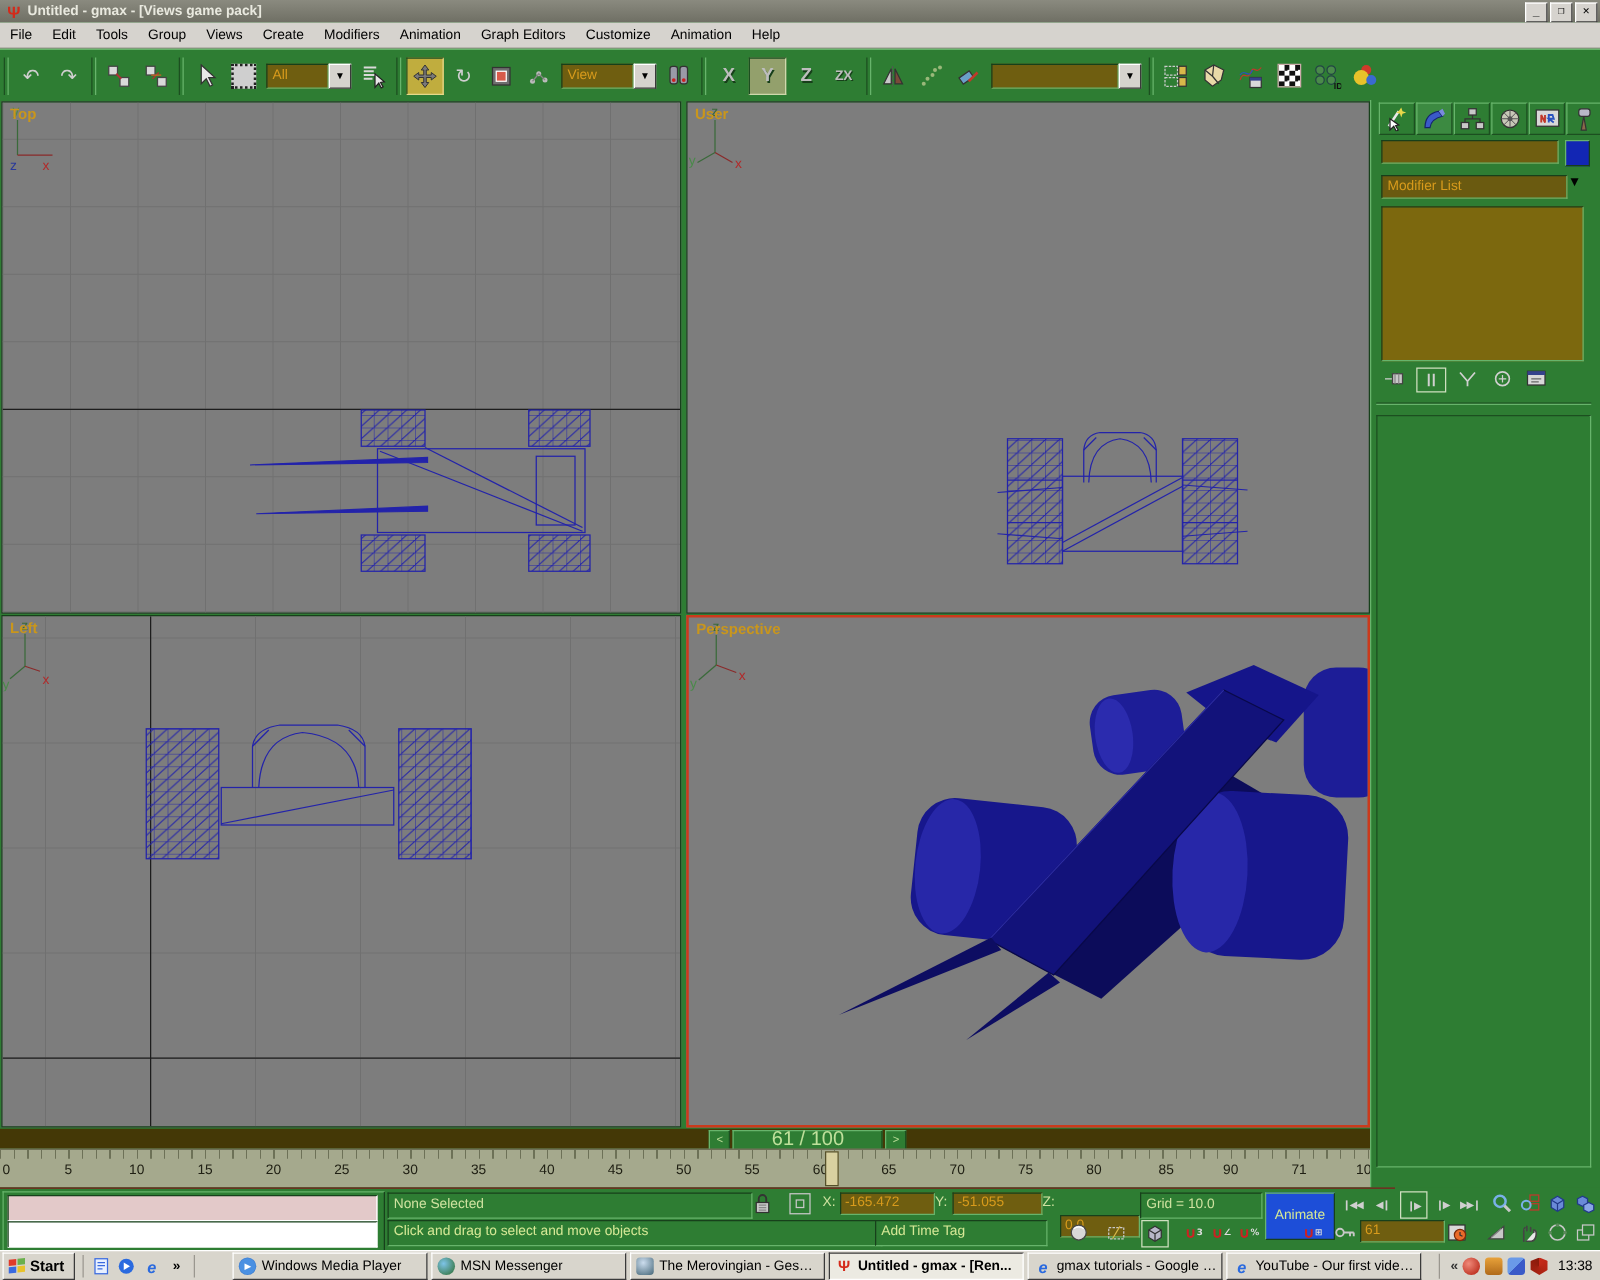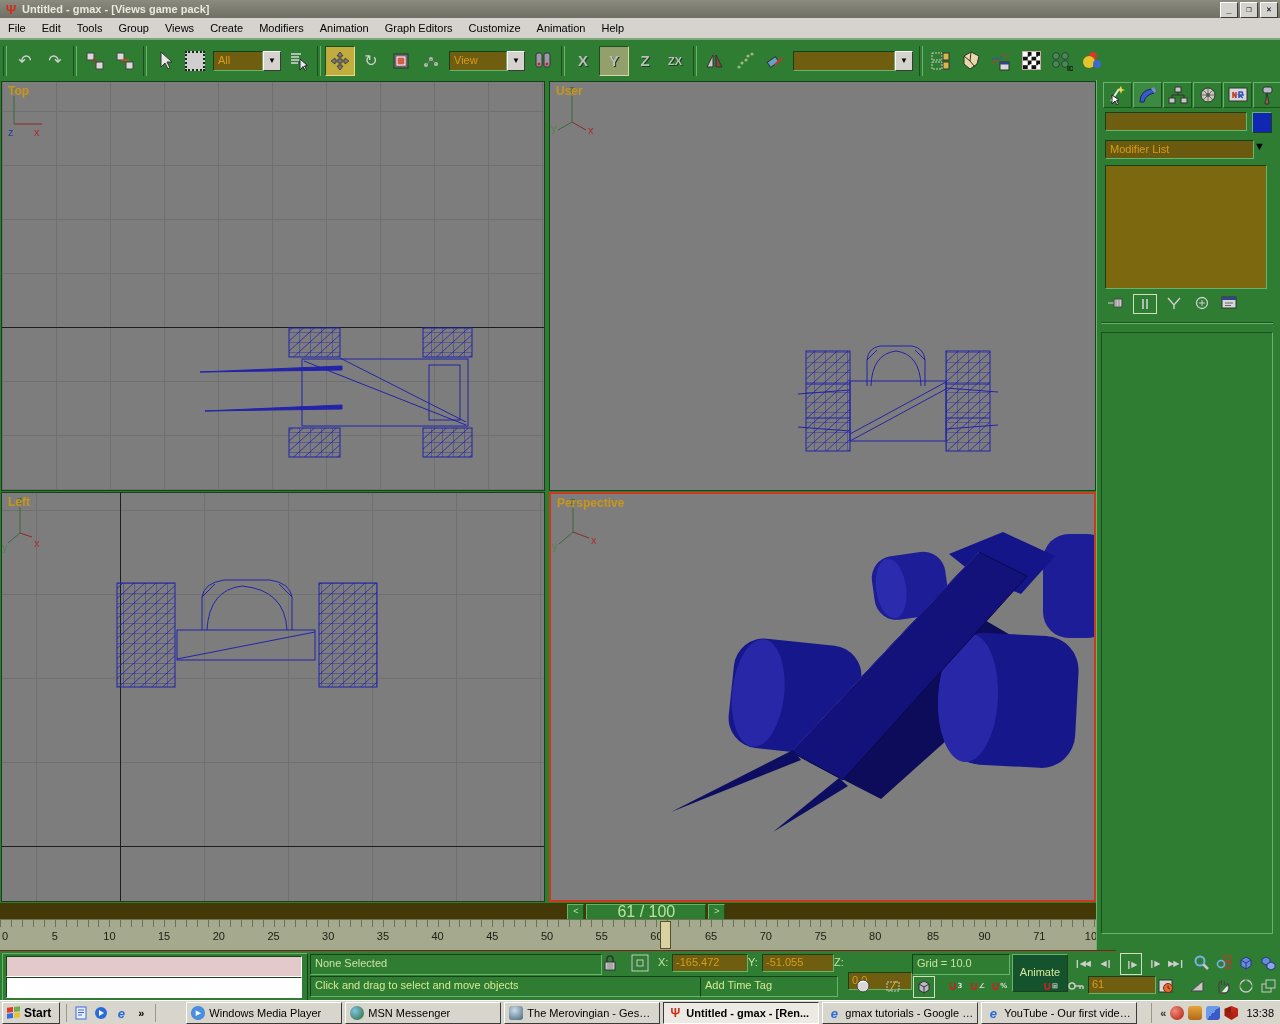--- a/index.html
+++ b/index.html
@@ -78,21 +78,21 @@
   .sunkg{background:#2e7d33;border:1px solid;border-color:#17401b #67b46b #67b46b #17401b;}
   .fieldb{background:#6f5e10;border:1px solid;border-color:#17401b #67b46b #67b46b #17401b;color:#d89b1c;}
   .paleg{color:#cfe2a0;}
   #listener{position:absolute;left:2px;top:2px;width:304px;height:46px;border:1px solid;border-color:#67b46b #17401b #17401b #67b46b;}
   #listener .pink{position:absolute;left:3px;top:2px;width:294px;height:19px;background:#e3c9c9;border:1px solid;border-color:#17401b #fff #fff #17401b;}
   #listener .white{position:absolute;left:3px;top:23px;width:294px;height:19px;background:#fff;border:1px solid;border-color:#17401b #fff #fff #17401b;}
   .srow{position:absolute;font-size:11px;}
   .icobtn{position:absolute;width:20px;height:20px;display:flex;align-items:center;justify-content:center;color:#d0d0d0;}
   .magnet{color:#cc2222;font-weight:bold;font-size:12px;font-family:"DejaVu Sans",sans-serif;}
   .pbtxt{color:#cfcfcf;font-size:8px;letter-spacing:-1px;font-family:"DejaVu Sans",sans-serif;}
-  #animatebtn{position:absolute;left:1012px;top:3px;width:54px;height:36px;background:#14532d;
+  #animatebtn{position:absolute;left:1012px;top:3px;width:54px;height:36px;background:#1d4ed8;
     border:1px solid;border-color:#67b46b #17401b #17401b #67b46b;color:#d6e896;text-align:center;line-height:34px;}
   
   #taskbar{position:absolute;left:0;top:1000px;width:1280px;height:24px;background:#d8d5cc;
     border-top:1px solid #fff;display:flex;align-items:center;}
   #startbtn{height:20px;margin-left:2px;padding:0 8px 0 4px;display:flex;align-items:center;gap:3px;
     background:#d8d5cc;border:1px solid;border-color:#fff #3a3a3a #3a3a3a #fff;font-weight:bold;font-size:12px;color:#000;}
   .flag{width:14px;height:12px;display:grid;grid-template-columns:6px 6px;grid-template-rows:5px 5px;gap:1px;transform:skewY(-6deg);}
   .flag i{display:block;}
   #quicklaunch{display:flex;align-items:center;gap:4px;margin:0 6px;padding:0 6px;border-left:1px solid #9a978f;border-right:1px solid #9a978f;height:18px;}
   .ql{width:16px;height:16px;display:flex;align-items:center;justify-content:center;font-size:11px;}

